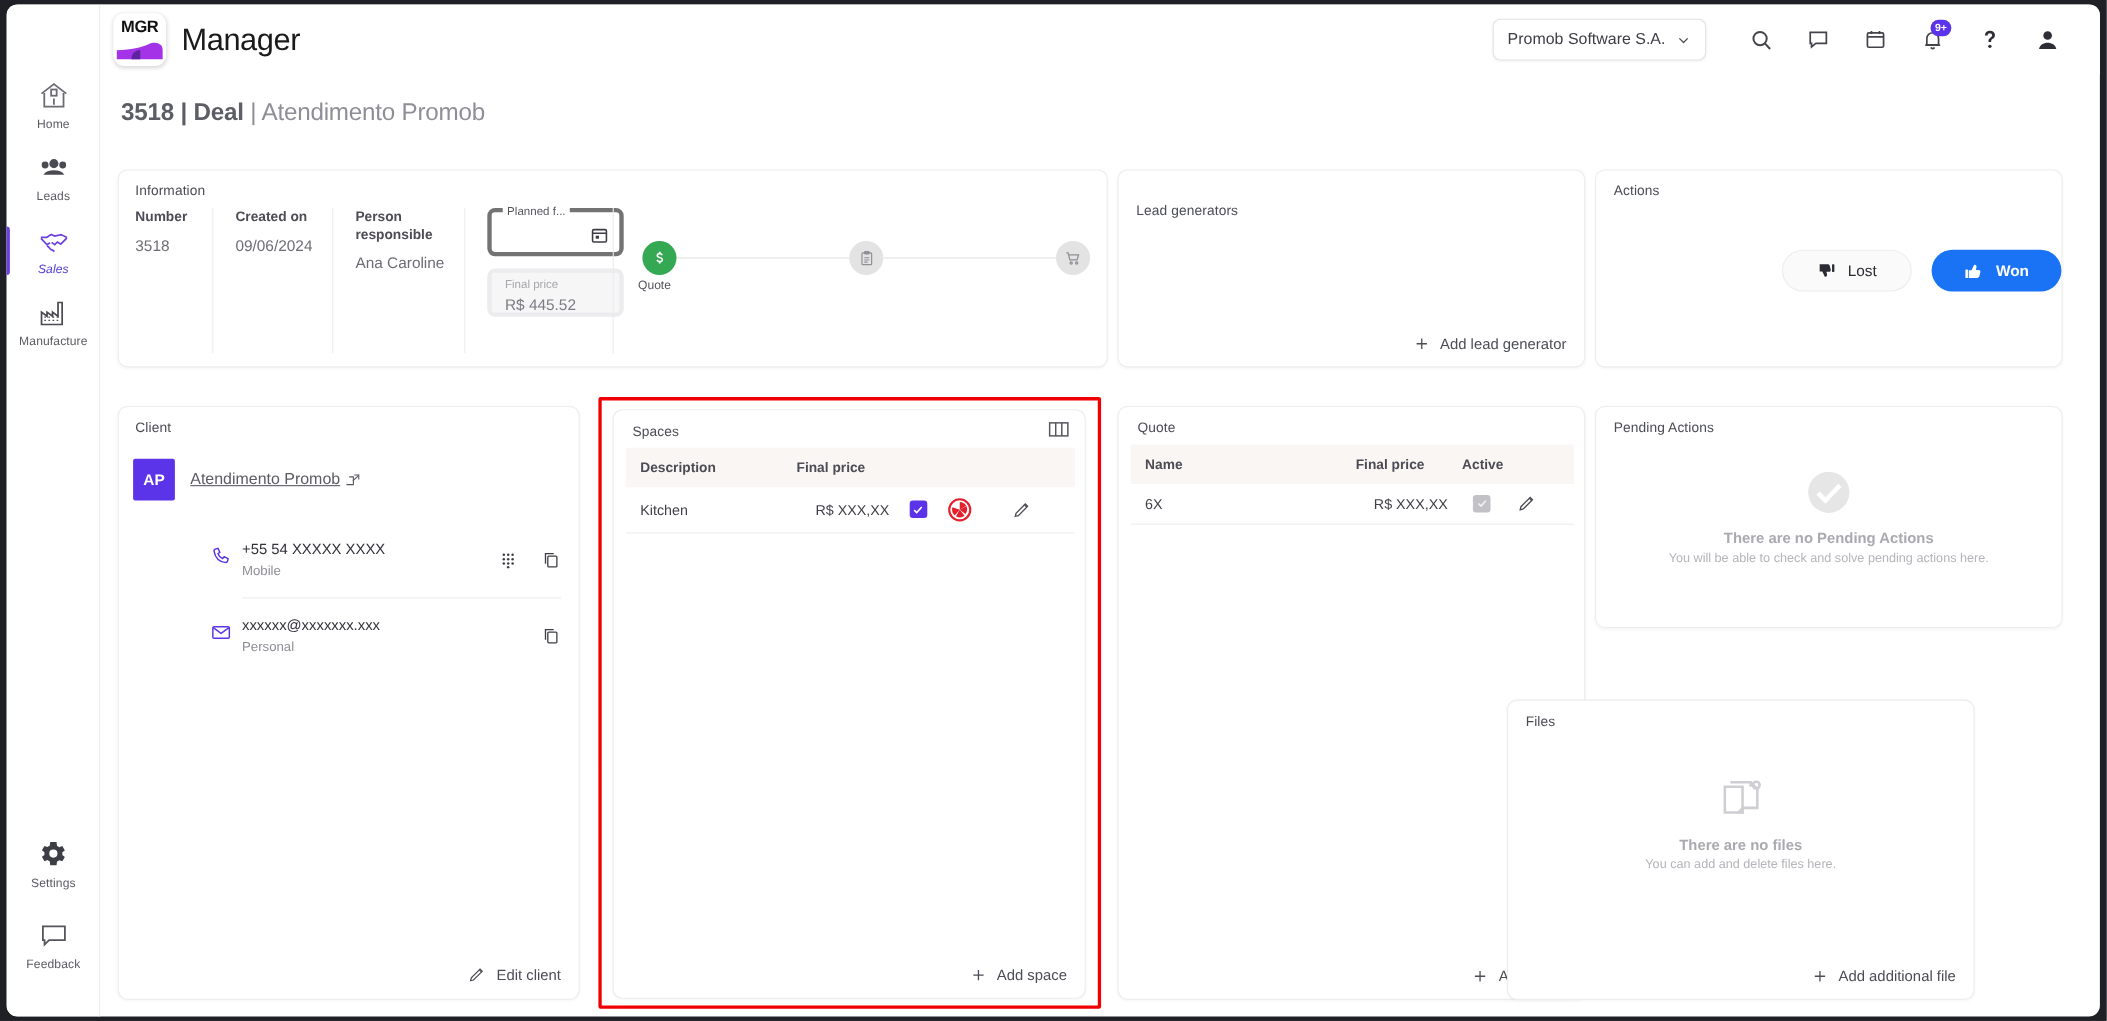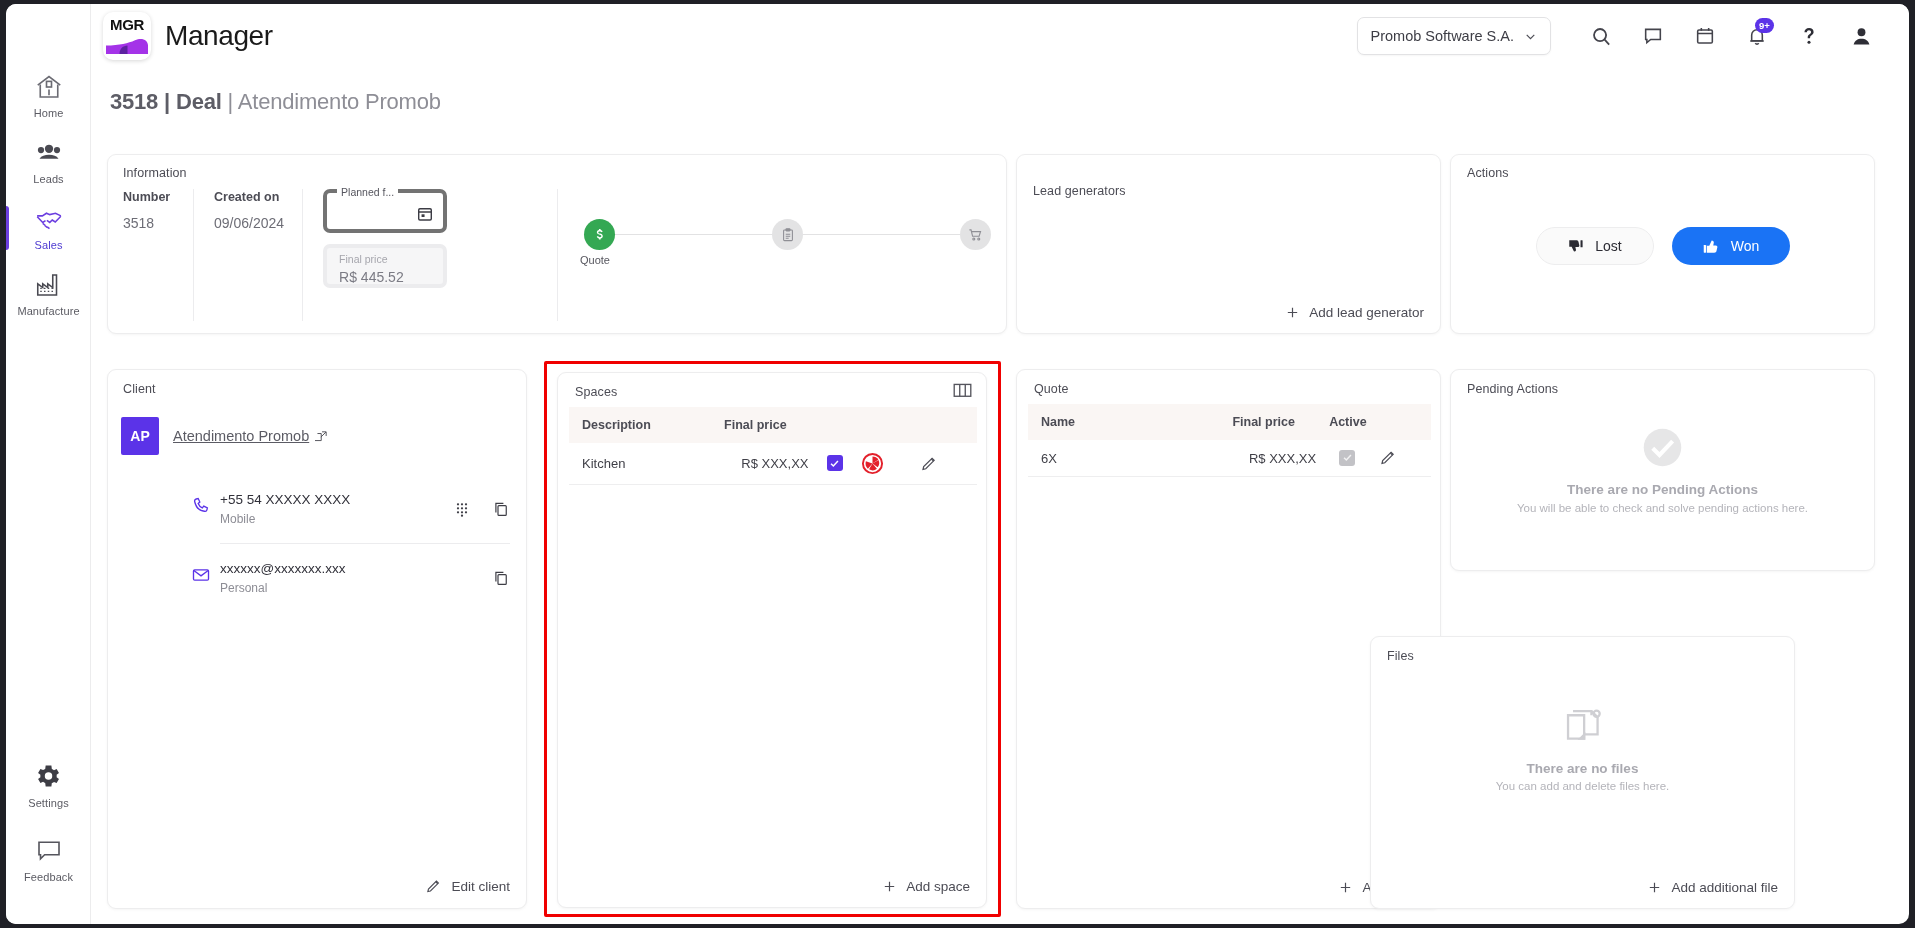--- a/index.html
+++ b/index.html
@@ -26,21 +26,21 @@
     z-index: 5;
   }
   .rail-item {
     position: absolute; left: 0; width: 85px;
     display: flex; flex-direction: column; align-items: center;
     gap: 5px; cursor: pointer;
   }
   .rail-item .r-label {
     font-size: 11px; color: #5b5b63; letter-spacing: .1px;
   }
-  .rail-item.active .r-label { color: #4e3ad1; }
+  .rail-item.active .r-label { color: #4e3ad1; font-style: italic; }
   .rail-item.active::before {
     content: ""; position: absolute; left: -1px; top: 2px;
     width: 4px; height: 44px; background: #6c3fe0; border-radius: 0 3px 3px 0;
   }
   .rail-ico { width: 30px; height: 30px; display:block; }
 
   
   .topbar {
     position: absolute; left: 85px; top: 0; right: 0; height: 64px;
     background: #fff; display: flex; align-items: center;
@@ -196,27 +196,27 @@
   .empty-wrap {
     position:absolute; left:0; right:0; display:flex; flex-direction:column;
     align-items:center; gap: 9px;
   }
   .empty-main { font-size: 13.5px; color: #a9a9b0; font-weight: 600; }
   .empty-sub { font-size: 11.5px; color: #b4b4ba; }
 
   
   #card-actions { left: 1444px; top: 150px; width: 425px; height: 180px; }
   .a-title { position:absolute; left: 16px; top: 11px; }
-  .act-btns { position:absolute; left:0; right:0; top: 72px; display:flex; justify-content:center; gap: 18px; }
+  .act-btns { position:absolute; left:0; right:0; top: 72px; display:flex; justify-content:flex-end; gap: 18px; }
   .btn {
     height: 38px; border-radius: 19px; display:flex; align-items:center; justify-content:center;
     gap: 10px; font-size: 14px; cursor:pointer; padding: 0 26px;
   }
   .btn-lost { background:#fafafa; color:#2b2b33; border:1px solid #ededee; min-width: 118px; }
-  .btn-won  { background:#1a73f5; color:#fff; font-weight: 400; min-width: 118px; }
+  .btn-won  { background:#1a73f5; color:#fff; font-weight: 700; min-width: 118px; }
 
   
   #card-pending { left: 1444px; top: 365px; width: 425px; height: 202px; }
   .p-title { position:absolute; left: 16px; top: 12px; }
 
   
   #card-files { left: 1364px; top: 632px; width: 425px; height: 273px; text-align: right; }
   .f-title { position:absolute; left: 16px; top: 12px; }
 
   svg { display:block; }
@@ -381,20 +381,25 @@
     <div class="card-title info-title">Information</div>
 
     <div class="info-cols">
       <div class="info-col">
         <div class="info-k">Number</div>
         <div class="info-v">3518</div>
       </div>
       <div class="info-col wide">
         <div class="info-k">Created on</div>
         <div class="info-v">09/06/2024</div>
+      </div>
+      <div class="info-col wide">
+        <div class="info-k">Person</div>
+        <div class="info-k">responsible</div>
+        <div class="info-v">Ana Caroline</div>
       </div>
       <div class="info-col" style="min-width:148px">
         <div class="field">
           <span class="lab">Planned f...</span>
           <span class="val"></span>
           <span class="cal-ic">
             <svg width="18" height="18" viewBox="0 0 24 24" fill="none" stroke="#3c3c44" stroke-width="1.9">
               <rect x="3.6" y="5" width="16.8" height="15" rx="1.6"></rect>
                 <path d="M3.6 9.3h16.8"></path>
               <rect x="7.4" y="12.4" width="4" height="3.6" fill="#3c3c44" stroke="none"></rect>

